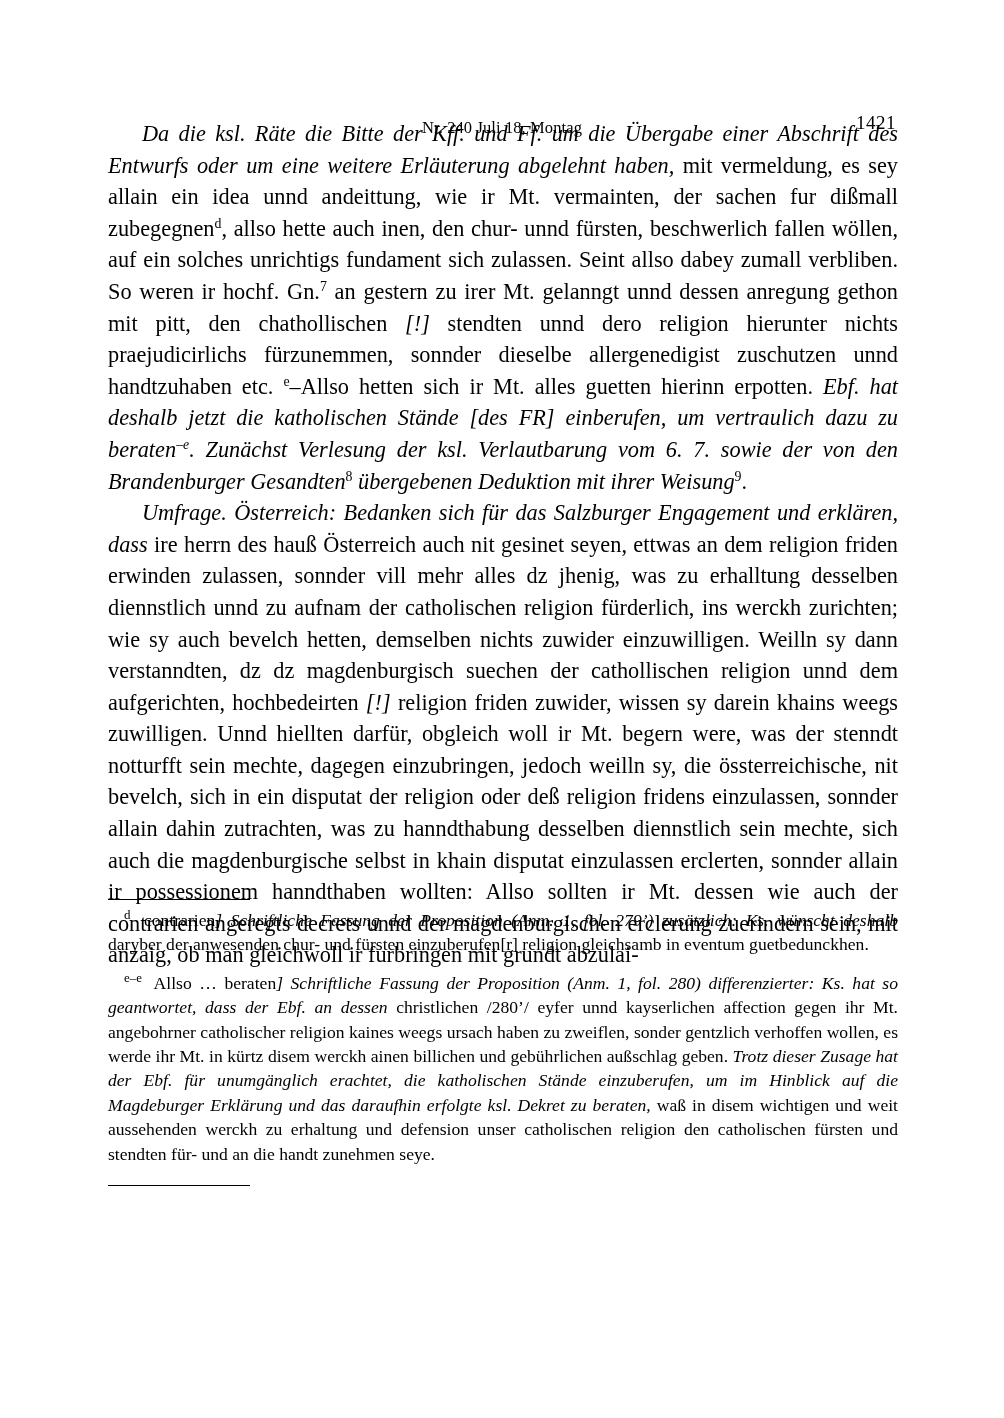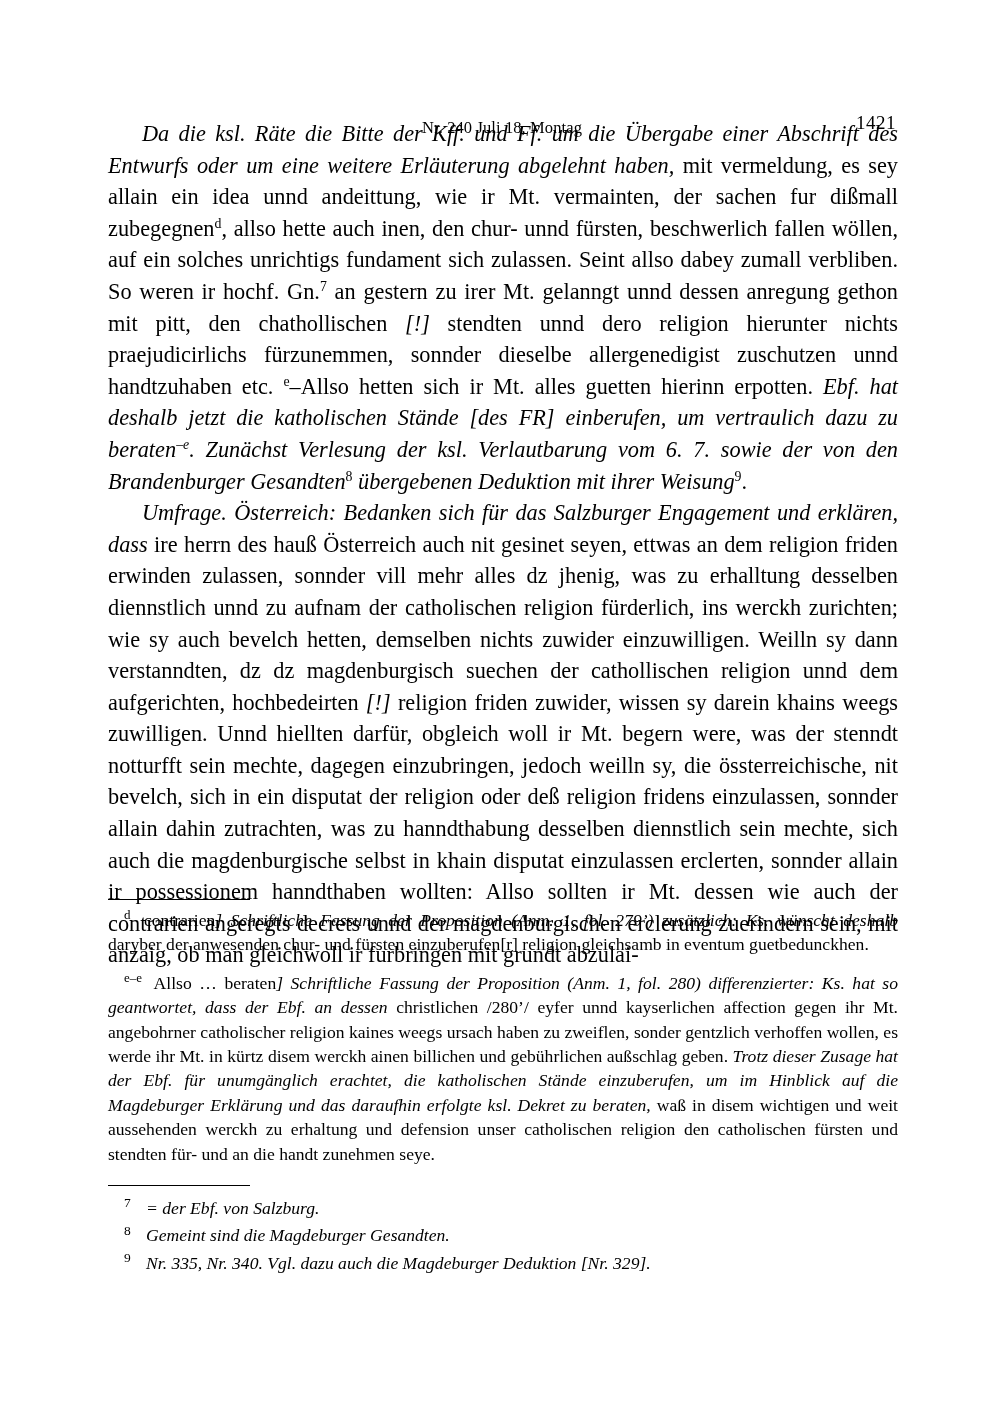--- a/index.html
+++ b/index.html
@@ -141,19 +141,14 @@
     <p class="para" id="para-2"><span class="it">Umfrage. Österreich: Bedanken sich für das Salzburger Engagement und erklären, dass</span><span> ire herrn des hauß Österreich auch nit gesinet seyen, ettwas an dem religion friden erwinden zulassen, sonnder vill mehr alles dz jhenig, was zu erhalltung desselben diennstlich unnd zu aufnam der catholischen religion fürderlich, ins werckh zurichten; wie sy auch bevelch hetten, demselben nichts zuwider einzuwilligen. Weilln sy dann verstanndten, dz dz magdenburgisch suechen der cathollischen religion unnd dem aufgerichten, hochbedeirten </span><span class="it">[!]</span><span> religion friden zuwider, wissen sy darein khains weegs zuwilligen. Unnd hiellten darfür, obgleich woll ir Mt. begern were, was der stenndt notturfft sein mechte, dagegen einzubringen, jedoch weilln sy, die össterreichische, nit bevelch, sich in ein disputat der religion oder deß religion fridens einzulassen, sonnder allain dahin zutrachten, was zu hanndthabung desselben diennstlich sein mechte, sich auch die magdenburgische selbst in khain disputat einzulassen erclerten, sonnder allain ir possessionem hanndthaben wollten: Allso sollten ir Mt. dessen wie auch der contrarien angeregts decrets unnd der magdenburgischen erclerung zuerindern sein, mit anzaig, ob man gleichwoll ir furbringen mit grundt abzulai-</span></p>
   </div>
 
   <hr class="rule rule-a">
   <div class="notes-a">
     <p class="note" id="note-d"><span class="marker">d</span><span> contrarien</span><span class="it">] Schriftliche Fassung der Proposition (Anm. 1, fol. 279’) zusätzlich: Ks. wünscht deshalb</span><span> daryber der anwesenden chur- und fürsten einzuberufen[r] religion gleichsamb in eventum guetbedunckhen.</span></p>
     <p class="note" id="note-e"><span class="marker">e–e</span><span> Allso … beraten</span><span class="it">] Schriftliche Fassung der Proposition (Anm. 1, fol. 280) differenzierter: Ks. hat so geantwortet, dass der Ebf. an dessen</span><span> christlichen /280’/ eyfer unnd kayserlichen affection gegen ihr Mt. angebohrner catholischer religion kaines weegs ursach haben zu zweiflen, sonder gentzlich verhoffen wollen, es werde ihr Mt. in kürtz disem werckh ainen billichen und gebührlichen außschlag geben. </span><span class="it">Trotz dieser Zusage hat der Ebf. für unumgänglich erachtet, die katholischen Stände einzuberufen, um im Hinblick auf die Magdeburger Erklärung und das daraufhin erfolgte ksl. Dekret zu beraten,</span><span> waß in disem wichtigen und weit aussehenden werckh zu erhaltung und defension unser catholischen religion den catholischen fürsten und stendten für- und an die handt zunehmen seye.</span></p>
   </div>
 
   <hr class="rule rule-b">
-  <div class="notes-b fn-list">
-    <p class="note" id="footnote-7"><span class="fnum">7</span><span>= der Ebf. von Salzburg.</span></p>
-    <p class="note" id="footnote-8"><span class="fnum">8</span><span>Gemeint sind die Magdeburger Gesandten.</span></p>
-    <p class="note" id="footnote-9"><span class="fnum">9</span><span>Nr. 335, Nr. 340. Vgl. dazu auch die Magdeburger Deduktion [Nr. 329].</span></p>
-  </div>
 
 </div>
 
 </body></html>

